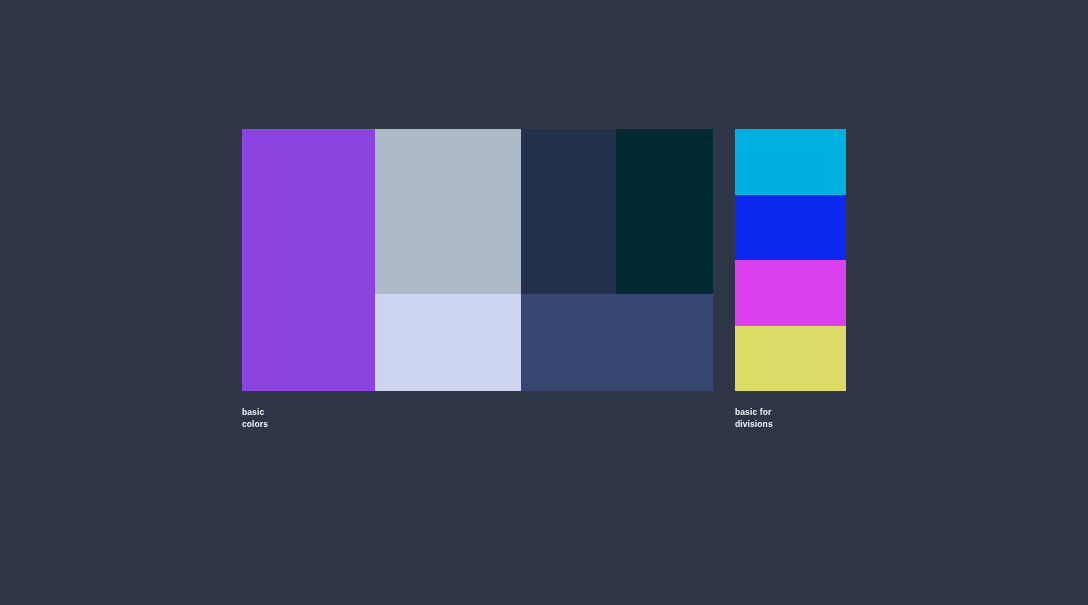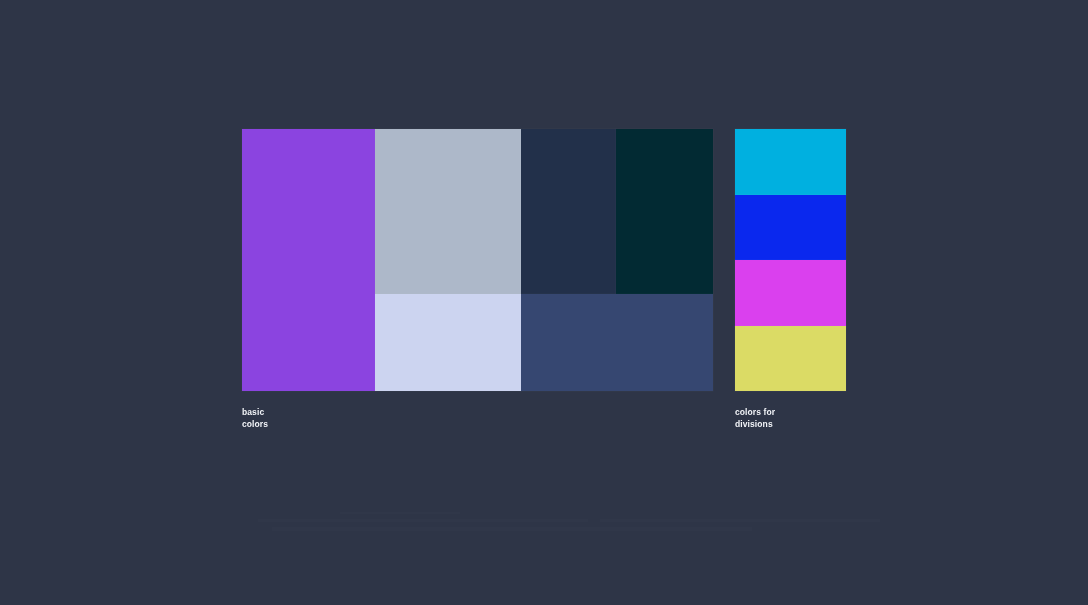--- a/index.html
+++ b/index.html
@@ -146,21 +146,21 @@
     <div class="div-swatch" id="dv-0" style="background-color: rgb(0, 176, 224);"></div>
 
     <div class="div-swatch" id="dv-1" style="background-color: rgb(10, 40, 238);"></div>
 
     <div class="div-swatch" id="dv-2" style="background-color: rgb(218, 64, 238);"></div>
 
     <div class="div-swatch" id="dv-3" style="background-color: rgb(219, 219, 101);"></div>
 
   </div>
 
-  <div class="caption" id="caption-divisions">colors for
+  <div class="caption" id="caption-divisions">basic for
 divisions</div>
 
   <div class="ghost-band" id="ghost-1"></div>
   <div class="ghost-band" id="ghost-2"></div>
   <div class="ghost-band" id="ghost-3"></div>
   <div class="ghost-band" id="ghost-4"></div>
 
 </div>
 
 </body></html>

